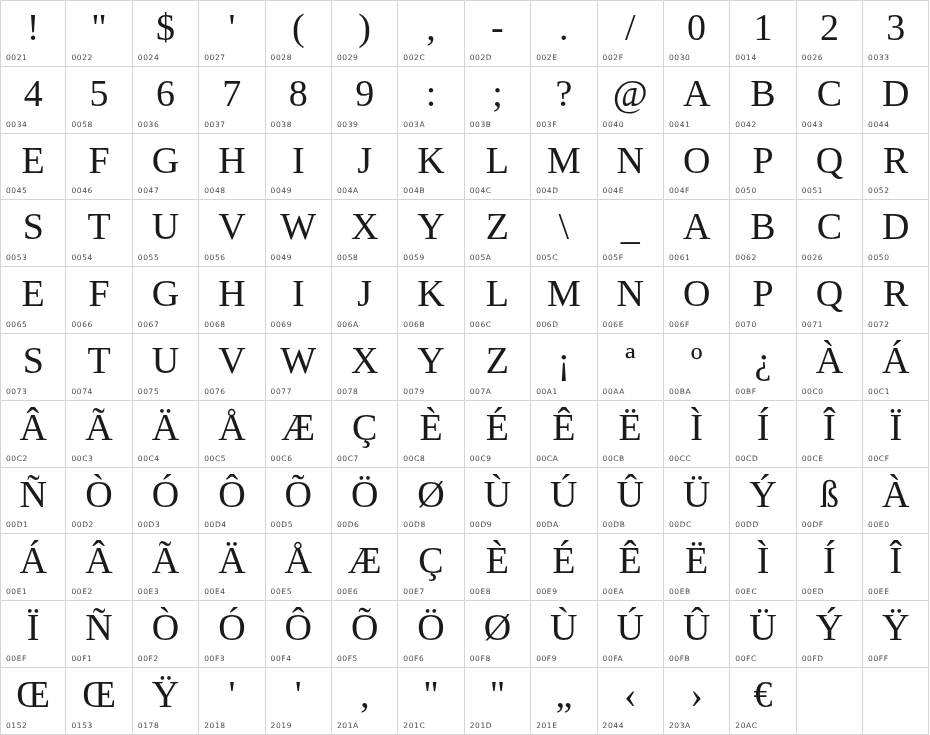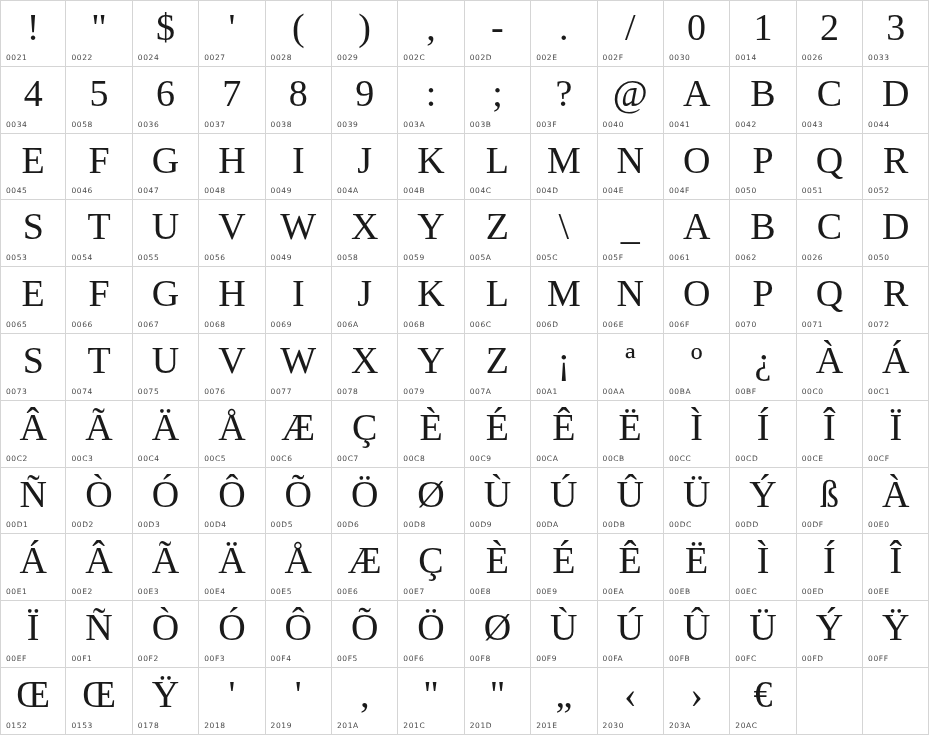--- a/index.html
+++ b/index.html
@@ -654,21 +654,21 @@
     <div class="glyph-cell">
       <div class="glyph-char">"</div>
       <div class="glyph-code">201D</div>
     </div>
     <div class="glyph-cell">
       <div class="glyph-char">„</div>
       <div class="glyph-code">201E</div>
     </div>
     <div class="glyph-cell">
       <div class="glyph-char">‹</div>
-      <div class="glyph-code">2030</div>
+      <div class="glyph-code">2044</div>
     </div>
     <div class="glyph-cell">
       <div class="glyph-char">›</div>
       <div class="glyph-code">203A</div>
     </div>
     <div class="glyph-cell">
       <div class="glyph-char">€</div>
       <div class="glyph-code">20AC</div>
     </div>
     <div class="glyph-cell empty">

